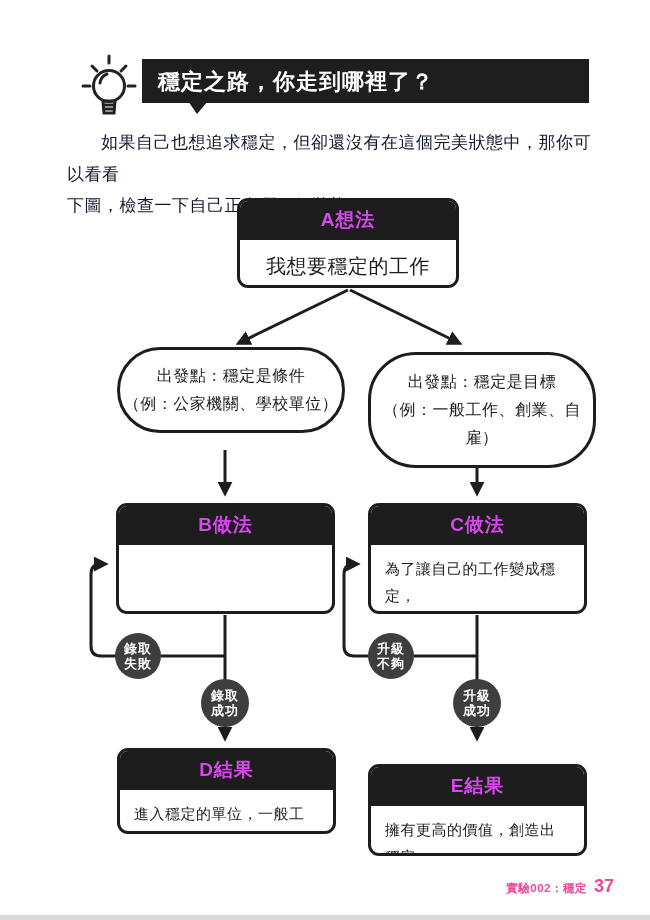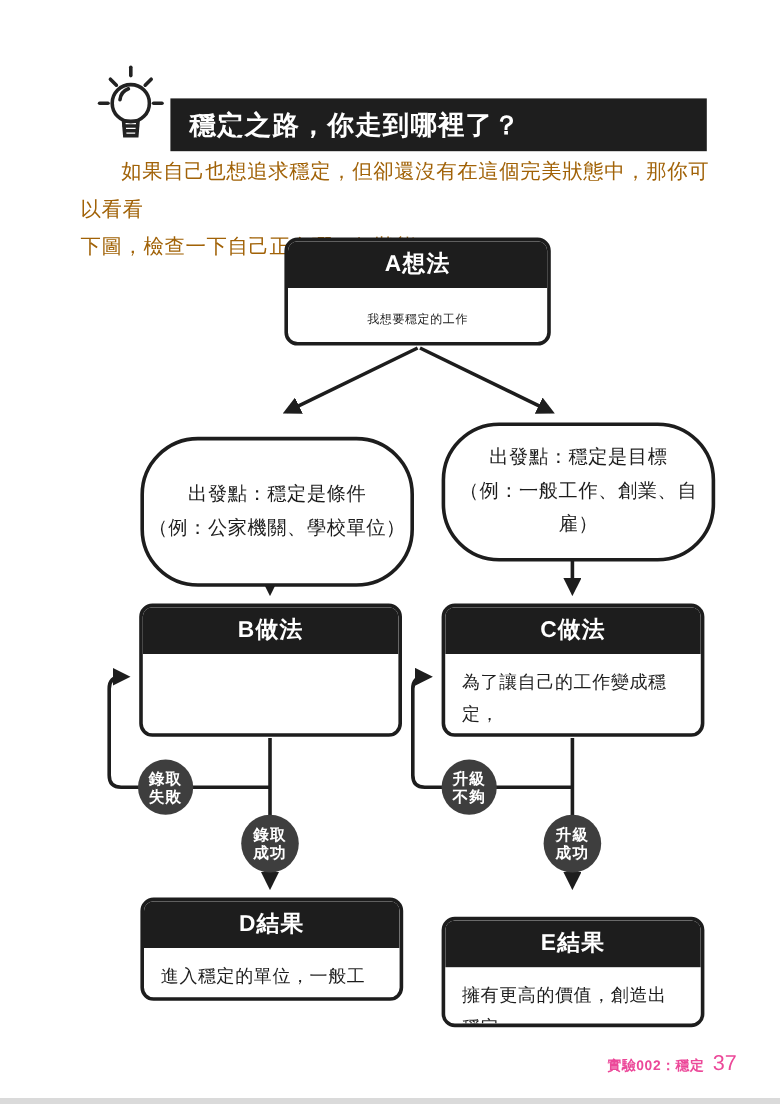--- a/index.html
+++ b/index.html
@@ -8,47 +8,47 @@
     background:#ffffff;overflow:hidden;
     font-family:"Liberation Sans","DejaVu Sans",sans-serif;
     color:#1d1d1d;
   }
   
   .bulb{position:absolute;left:76px;top:50px;width:66px;height:76px;}
   .banner{
     position:absolute;left:142px;top:59px;width:447px;height:44px;
     background:#1e1e1e;border-radius:0;color:#ffffff;
     font-size:22px;font-weight:bold;line-height:45px;
-    padding-left:16px;box-sizing:border-box;letter-spacing:1px;margin-top:23px;
+    padding-left:16px;box-sizing:border-box;letter-spacing:1px;
   }
   .banner-tail{
     position:absolute;left:188px;top:101px;width:0;height:0;
     border-left:9px solid transparent;border-right:11px solid transparent;
     border-top:13px solid #1e1e1e;
   }
   .intro{
     position:absolute;left:67px;top:127px;width:528px;
-    font-size:17px;line-height:31.5px;color:#a16207;letter-spacing:0.5px;
+    font-size:17px;line-height:31.5px;color:#0f172a;letter-spacing:0.5px;
   }
   .intro .l1{text-indent:34px;}
   
   .connectors{position:absolute;left:0;top:0;width:650px;height:920px;pointer-events:none;z-index:1;}
   
   .node{
     position:absolute;background:#ffffff;border:3px solid #1d1d1d;
     border-radius:11px;box-sizing:border-box;overflow:hidden;z-index:2;
   }
   .node-header{
-    background:#1d1d1d;color:#ffffff;text-align:center;
+    background:#1d1d1d;color:#d946ef;text-align:center;
     font-size:19px;font-weight:bold;padding:6px 0 7px;letter-spacing:1px;
   }
   .node-body{
     font-size:15px;line-height:27px;padding:10px 14px 0;letter-spacing:0.5px;
   }
-  .node-body.center{text-align:center;padding-top:13px;font-size:10px;}
+  .node-body.center{text-align:center;padding-top:13px;font-size:20px;}
   .pill{
     position:absolute;background:#ffffff;border:3px solid #1d1d1d;
     border-radius:48px;box-sizing:border-box;z-index:2;
     display:flex;flex-direction:column;justify-content:center;align-items:center;
     font-size:16px;line-height:28px;text-align:center;letter-spacing:0.5px;
   }
   
   .badge{
     position:absolute;border-radius:50%;background:#3e3e3e;color:#ffffff;
     display:flex;flex-direction:column;justify-content:center;
@@ -56,21 +56,21 @@
     z-index:3;letter-spacing:1px;
   }
   .badge.b46{width:46px;height:46px;}
   .badge.b48{width:48px;height:48px;}
   
   .footer{
     position:absolute;top:876px;right:36px;display:flex;align-items:baseline;gap:7px;
     color:#ec4899;z-index:2;
   }
   .footer .label{font-size:11.5px;font-weight:bold;letter-spacing:0.5px;}
-  .footer .num{font-size:18px;font-weight:normal;text-align:right;}
+  .footer .num{font-size:18px;font-weight:bold;text-align:right;}
   .page-edge{position:absolute;left:0;bottom:0;width:650px;height:5px;background:#dadada;}
 </style>
 </head>
 <body>
 
 <div class="page">
 
   <svg class="bulb" viewBox="0 0 66 76">
     <g fill="none" stroke="#222222" stroke-width="3" stroke-linecap="round">
       <circle cx="33" cy="36" r="15.5"></circle>
@@ -110,21 +110,21 @@
       <path d="M225,656 H101 Q91,656 91,646 V574 Q91,564 101,564 L105,564" marker-end="url(#ah)"></path>
       <path d="M477,656 H354 Q344,656 344,646 V574 Q344,564 354,564 L357,564" marker-end="url(#ah)"></path>
     </g>
   </svg>
 
   <div class="node" style="left:237px;top:198px;width:222px;height:90px">
     <div class="node-header">A想法</div>
     <div class="node-body center">我想要穩定的工作</div>
   </div>
 
-  <div class="pill" style="left:117px;top:364px;width:228px;height:125px">
+  <div class="pill" style="left:117px;top:347px;width:228px;height:86px">
     <div>出發點：穩定是條件</div>
     <div>（例：公家機關、學校單位）</div>
   </div>
   <div class="pill" style="left:368px;top:352px;width:228px;height:116px">
     <div>出發點：穩定是目標</div>
     <div>（例：一般工作、創業、自雇）</div>
   </div>
 
   <div class="node" style="left:116px;top:503px;width:219px;height:111px">
     <div class="node-header">B做法</div>

